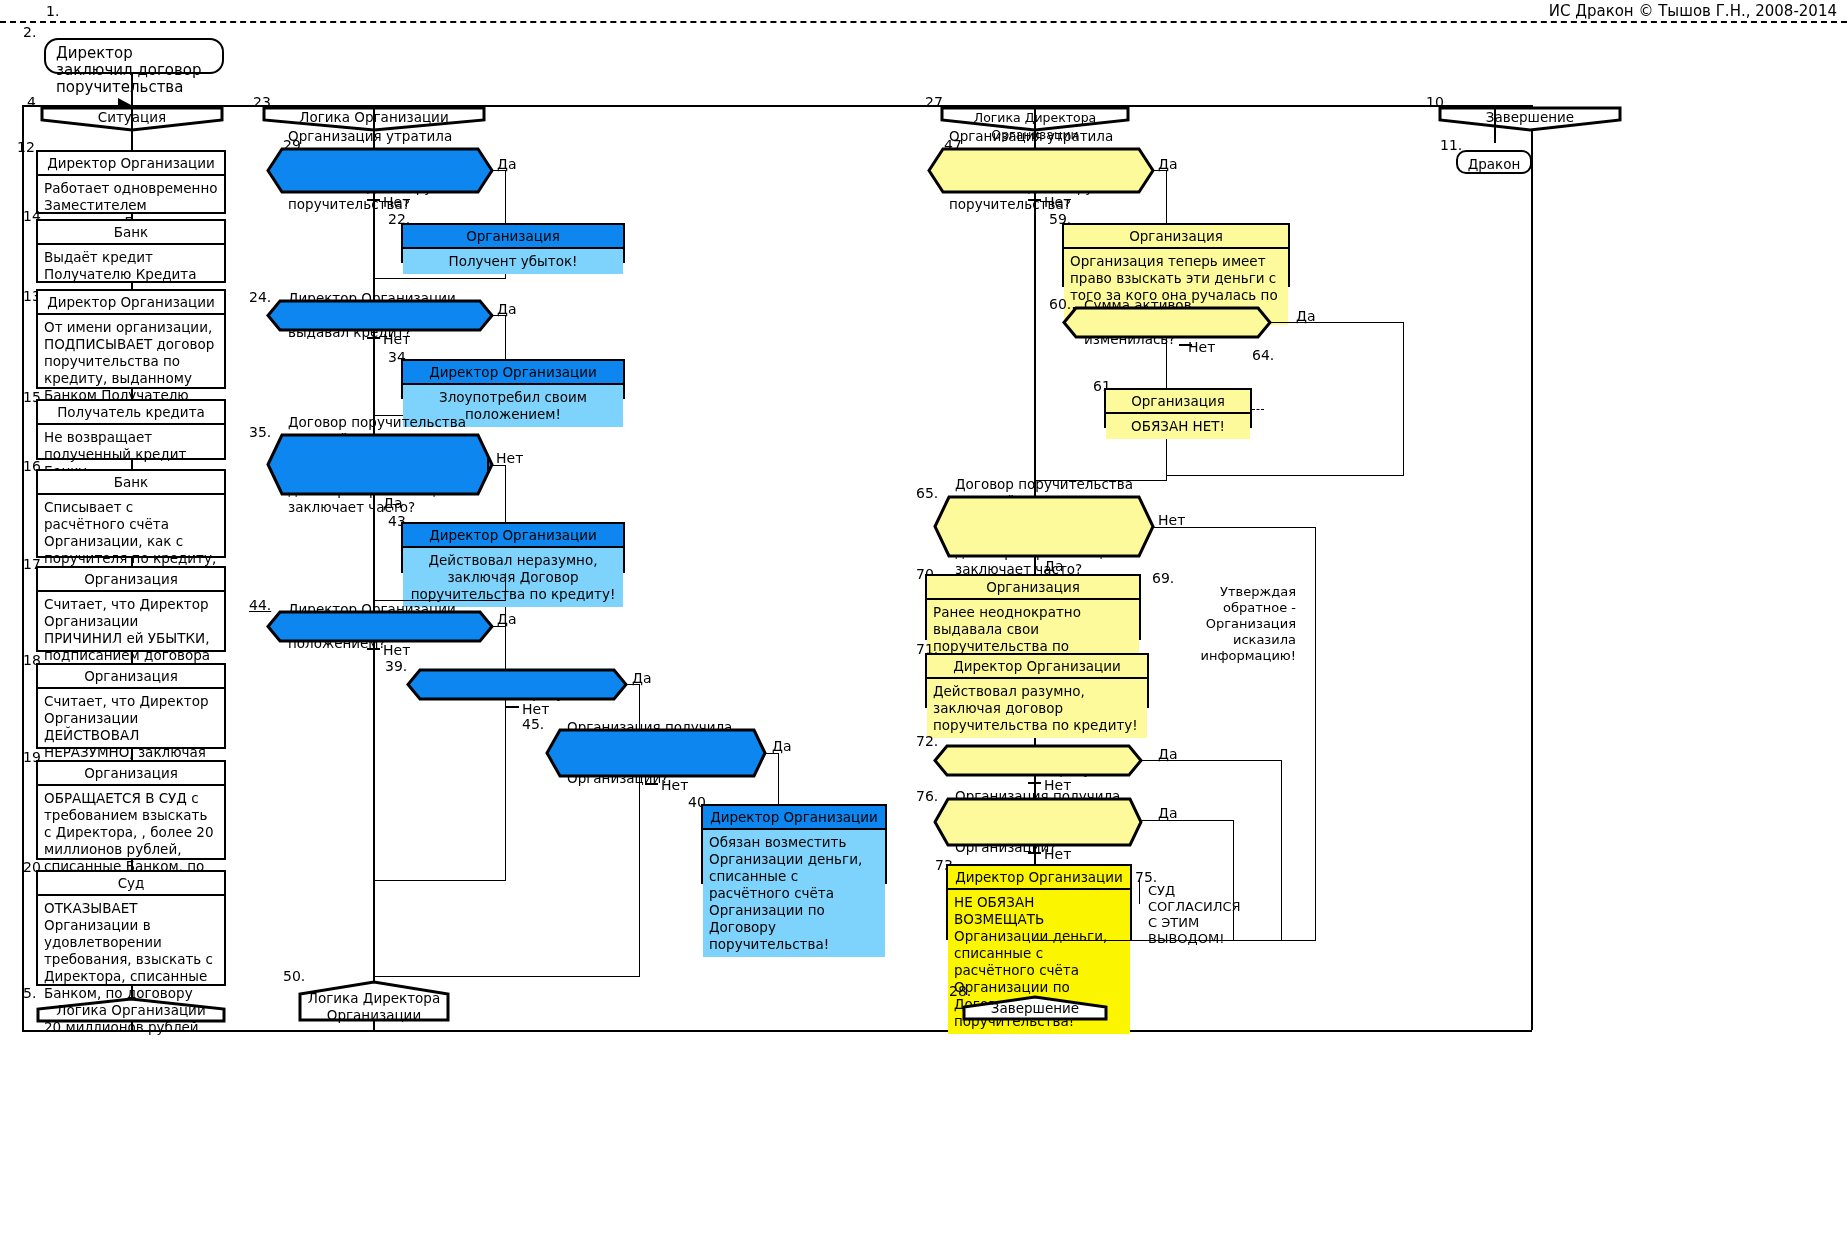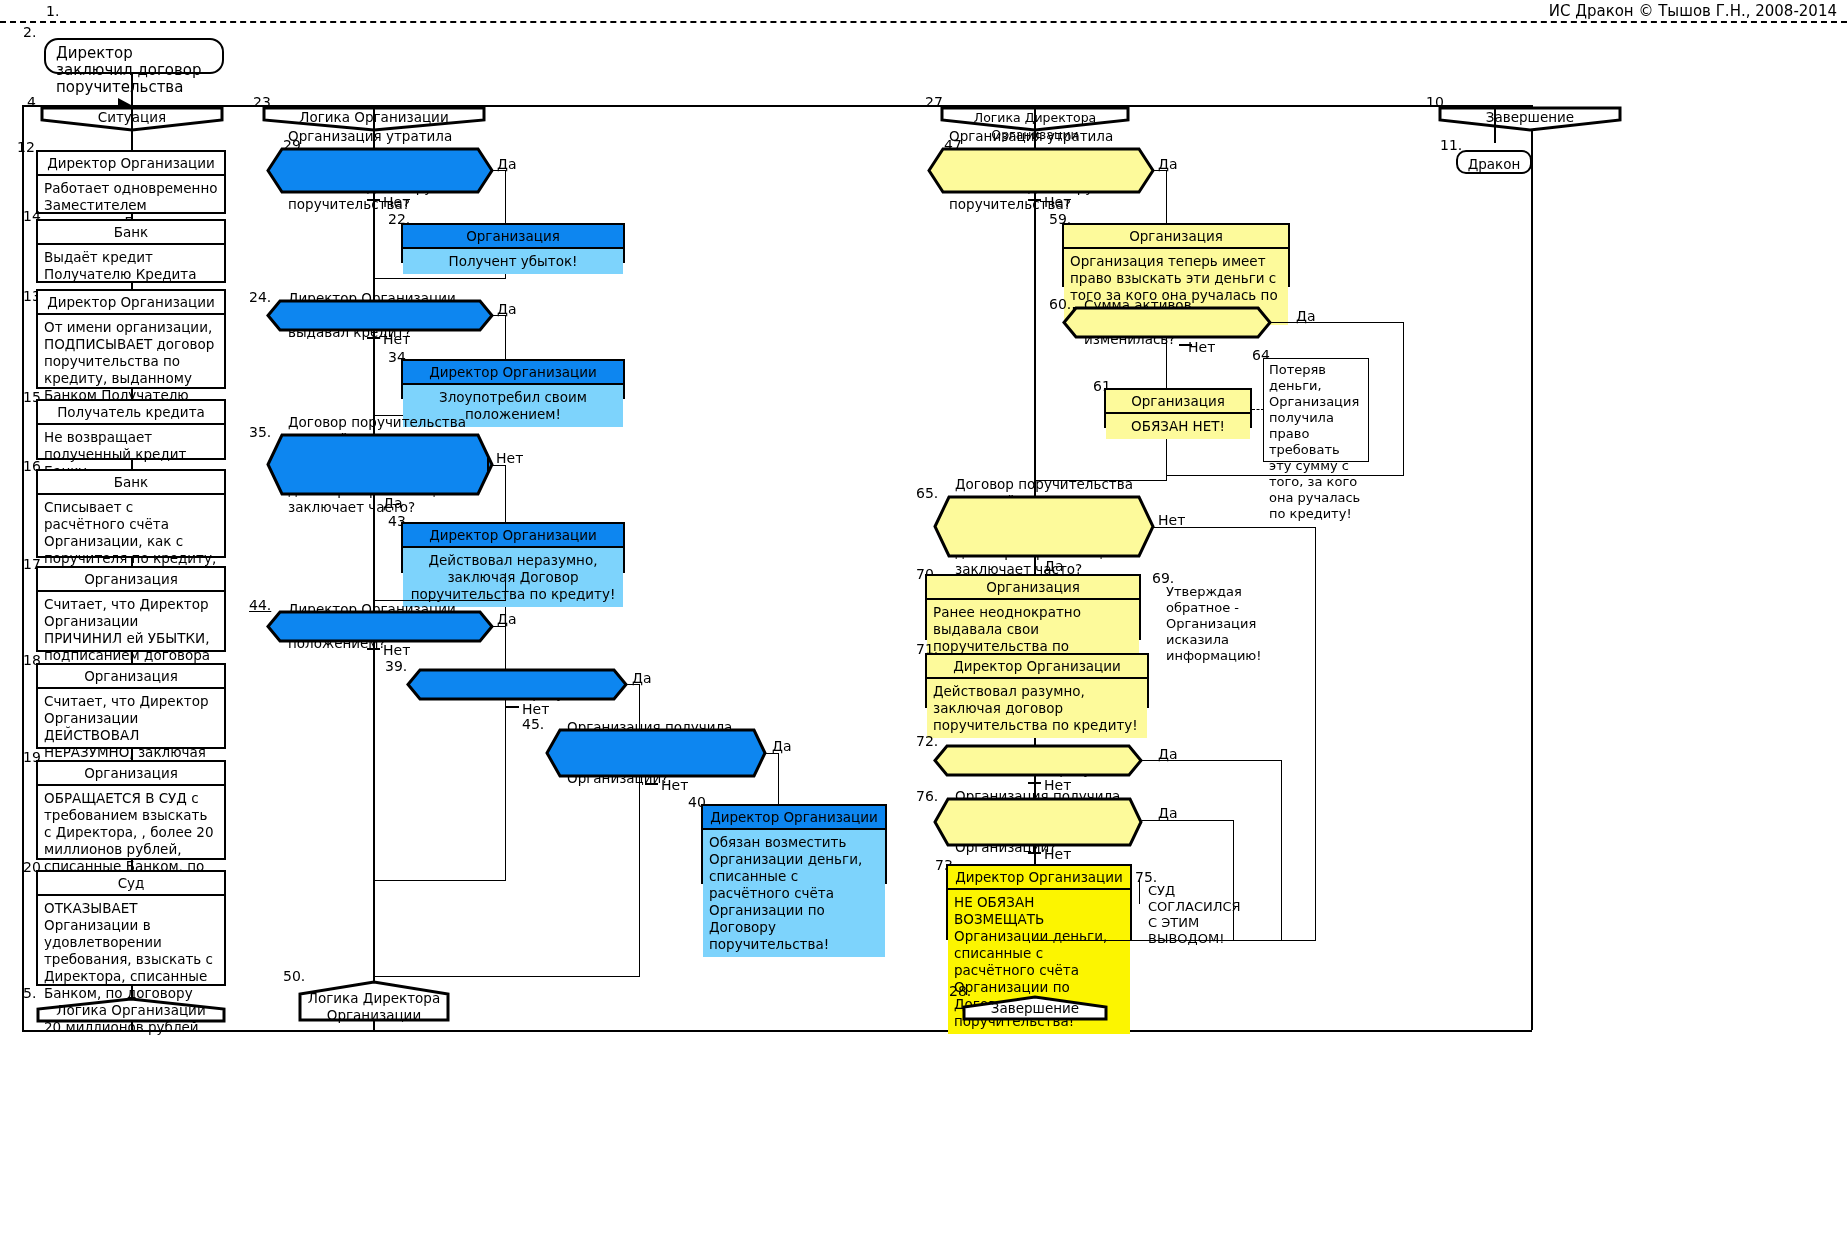--- a/index.html
+++ b/index.html
@@ -370,23 +370,20 @@
       </div>
   </div>
   <div class="lbl" style="left:1296px;top:308px;">Да</div>
   <div class="tick" style="left:1179px;top:344px;"></div>
   <div class="lbl" style="left:1188px;top:339px;">Нет</div>
   <div class="hthin" style="left:1271px;top:322px;width:133px;"></div>
   <div class="vthin" style="left:1403px;top:322px;height:153px;"></div>
   <div class="hthin" style="left:1166px;top:475px;width:238px;"></div>
 
   <div class="num" style="left:1252px;top:347px;">64.</div>
-  <div class="cbox" style="left:1263px;top:358px;width:106px;height:104px;">
-    <span>Потеряв деньги, Организация получила право требовать эту сумму с того, за кого она ручалась по кредиту!</span>
-  </div>
 
   <div class="num" style="left:1093px;top:378px;">61.</div>
   <div class="shelf yellow center" style="left:1104px;top:388px;width:148px;height:40px;">
     <div class="t">Организация</div>
     <div class="b">ОБЯЗАН НЕТ!</div>
   </div>
   <div class="hthin" style="left:1252px;top:409px;width:12px;border-top:1.2px dashed #000;"></div>
 
   <div class="num" style="left:916px;top:485px;">65.</div>
   <div class="hex" style="left:933px;top:495px;width:222px;height:63px;">
@@ -404,21 +401,21 @@
   <div class="hthin" style="left:1153px;top:527px;width:163px;"></div>
   <div class="vthin" style="left:1315px;top:527px;height:413px;"></div>
 
   <div class="num" style="left:916px;top:566px;">70.</div>
   <div class="shelf yellow" style="left:925px;top:574px;width:216px;height:66px;">
     <div class="t">Организация</div>
     <div class="b">Ранее неоднократно выдавала свои поручительства по кредитным договорам третьих лиц! Есть копии этих договоров!</div>
   </div>
 
   <div class="num" style="left:1152px;top:570px;">69.</div>
-  <div class="cbox" style="left:1161px;top:581px;width:140px;height:52px;border:none;background:transparent;">
+  <div class="cbox" style="left:1161px;top:581px;width:140px;height:52px;border:none;background:transparent;text-align:right;">
     <span>Утверждая обратное - Организация исказила информацию!</span>
   </div>
 
   <div class="num" style="left:916px;top:641px;">71.</div>
   <div class="shelf yellow" style="left:925px;top:653px;width:224px;height:55px;">
     <div class="t">Директор Организации</div>
     <div class="b">Действовал разумно, заключая договор поручительства по кредиту!</div>
   </div>
 
   <div class="num" style="left:916px;top:733px;">72.</div>

